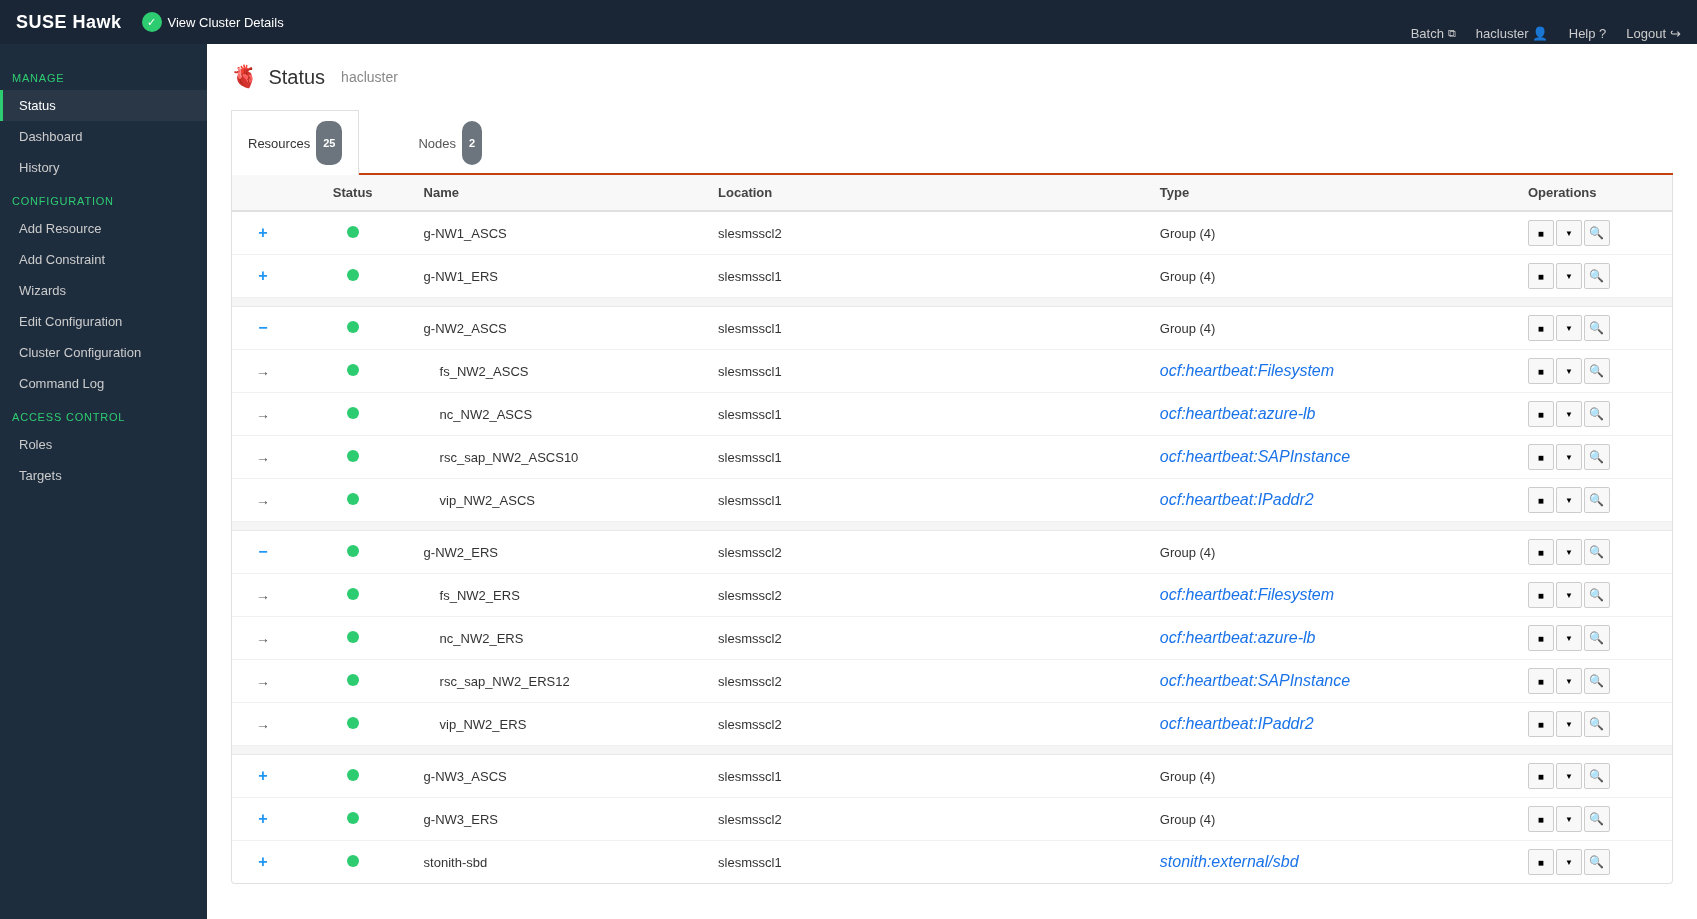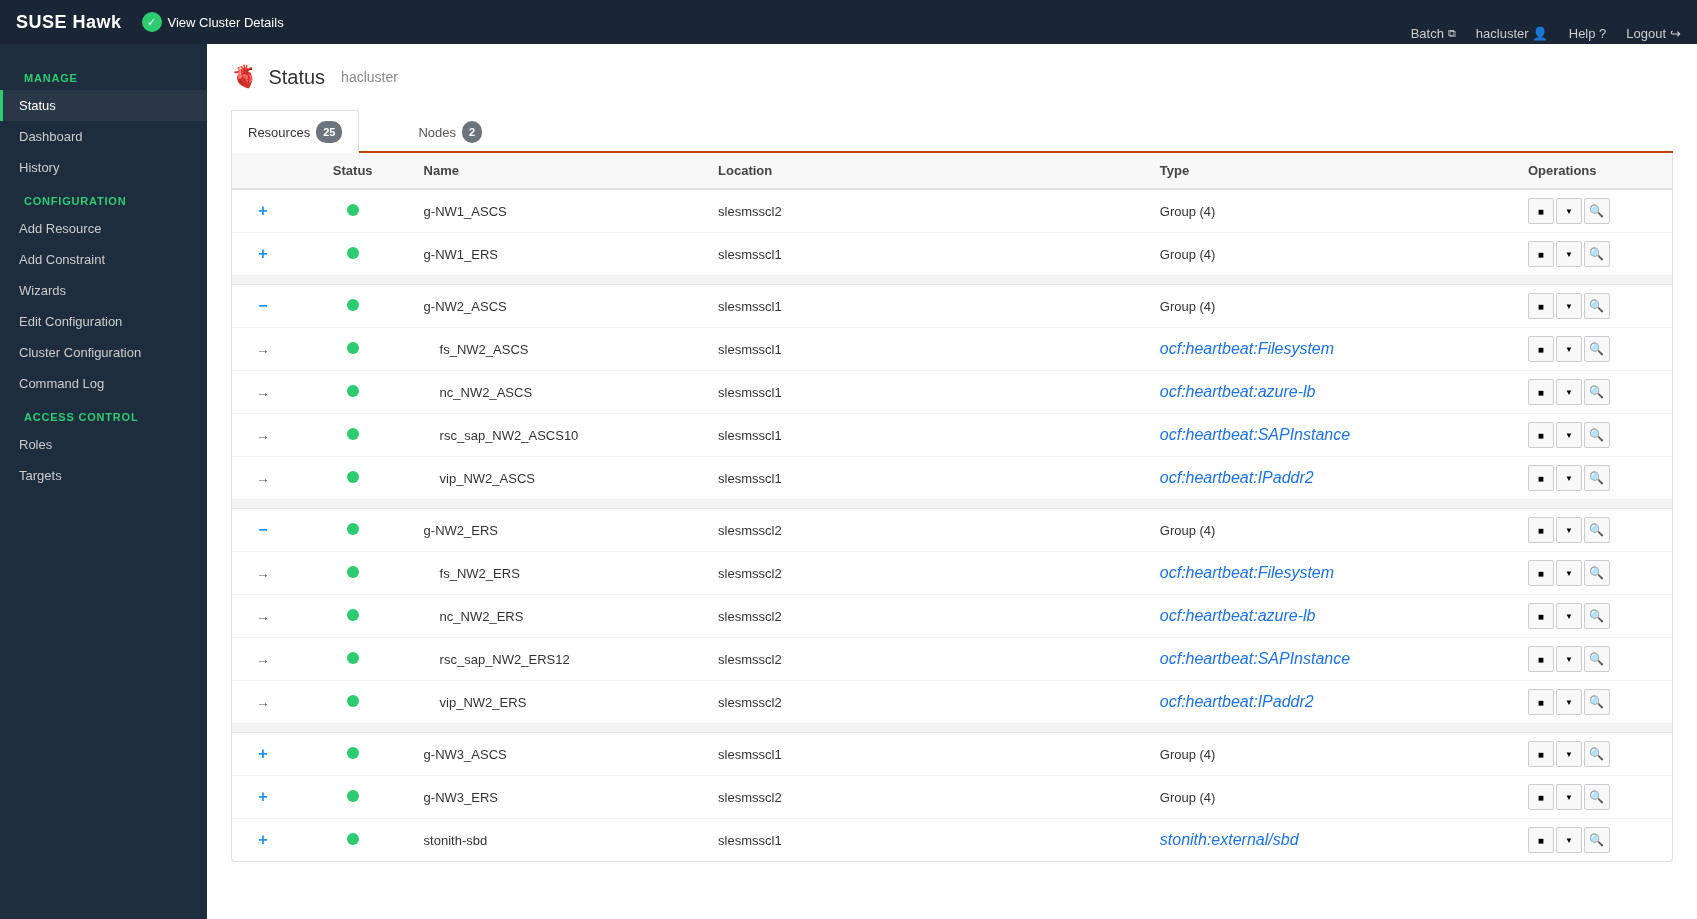--- a/index.html
+++ b/index.html
@@ -74,23 +74,23 @@
     .sidebar {
       width: 207px;
       background: #1e2d3e;
       color: #ccc;
       flex-shrink: 0;
       overflow-y: auto;
       padding: 16px 0 16px 0;
     }
     .sidebar-section-label {
       font-size: 11px;
-      font-weight: 700;
+      font-weight: 400;
       color: #2ecc71;
-      padding: 12px 24px 6px;
+      padding: 12px 12px 6px;
       letter-spacing: 0.8px;
       text-transform: uppercase;
     }
     .sidebar-item {
       display: block;
       padding: 8px 16px;
       color: #ccc;
       text-decoration: none;
       font-size: 13px;
       cursor: pointer;
@@ -155,21 +155,21 @@
       background: #fff;
       border-color: #e0e0e0;
       border-bottom-color: #fff;
       color: #333;
       font-weight: 500;
     }
     .tab-badge {
       background: #6c757d;
       color: #fff;
       border-radius: 10px;
-      padding: 5px 7px;
+      padding: 16px 7px;
       font-size: 11px;
       font-weight: 600;
     }
 
     
     .table-container {
       border: 1px solid #e0e0e0;
       border-top: none;
       border-radius: 0 0 4px 4px;
       overflow: hidden;

